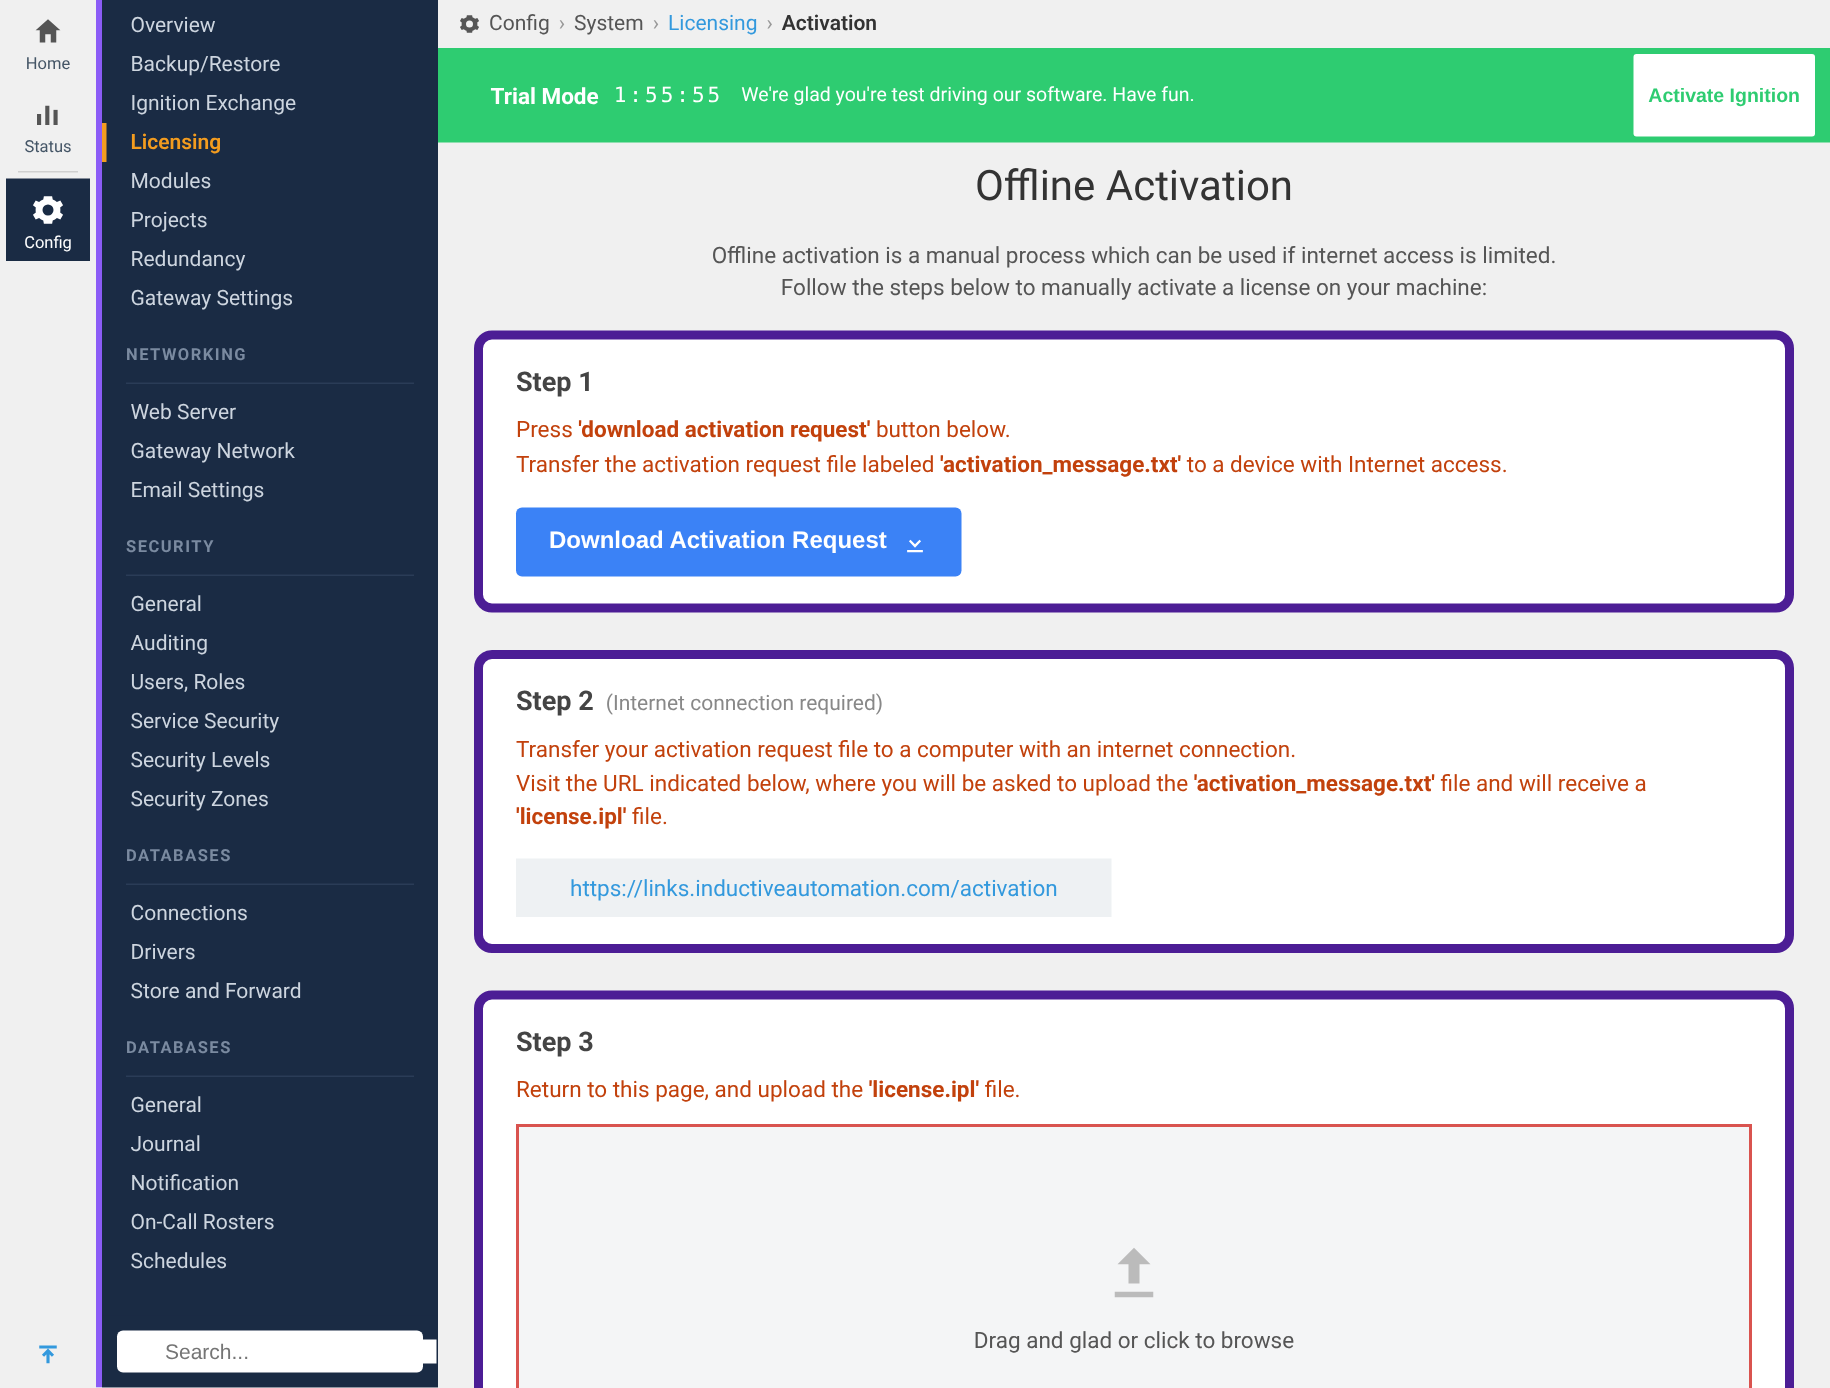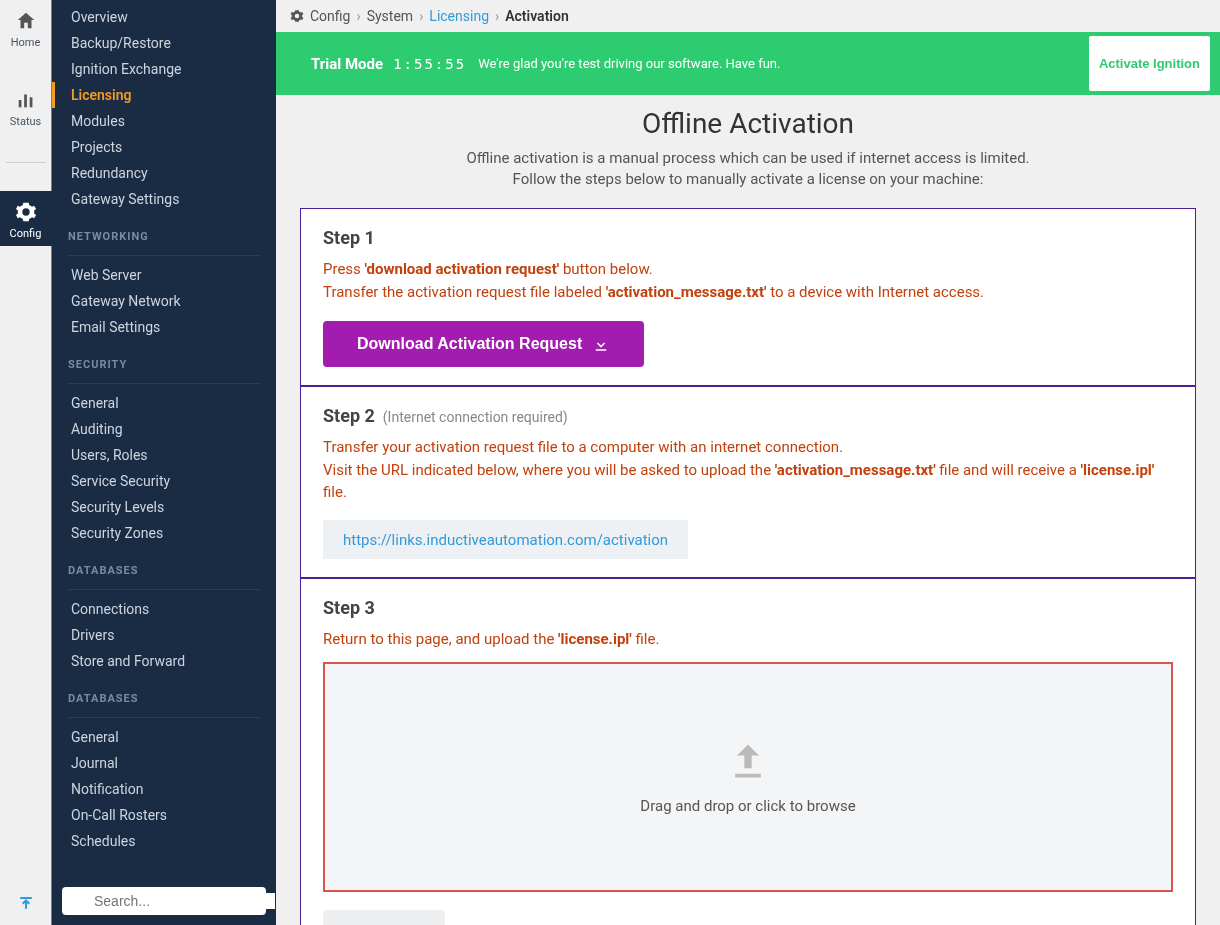--- a/index.html
+++ b/index.html
@@ -1,17 +1,17 @@
 <!DOCTYPE html>
 <html><head>
 <meta charset="utf-8">
 <style>
 * { box-sizing: border-box; margin: 0; padding: 0; }
 body { font-family: -apple-system, BlinkMacSystemFont, "Segoe UI", Roboto, sans-serif; background: #f0f0f0; width: 1220px; height: 925px; overflow: hidden; display: flex; }
-.left-rail { width: 52px; background: #f0f0f0; display: flex; flex-direction: column; align-items: center; border-right: 1px solid #8b5cf6; position: relative; gap: 24px; }
+.left-rail { width: 68px; background: #f0f0f0; display: flex; flex-direction: column; align-items: center; border-right: 4px solid #8b5cf6; position: relative; }
 .rail-item { width: 56px; padding: 10px 0 6px 0; display: flex; flex-direction: column; align-items: center; cursor: pointer; color: #445566; }
 .rail-item.active { background: #1a2b44; color: #fff; }
 .rail-item .rail-label { font-size: 11px; margin-top: 4px; }
 .rail-sep { width: 40px; border-top: 1px solid #d0d0d0; margin: 4px 0; }
 .rail-collapse { position: absolute; bottom: 12px; width: 56px; display: flex; justify-content: center; color: #3399dd; cursor: pointer; }
 .sidebar { width: 224px; background: #1a2b44; color: #cdd5df; display: flex; flex-direction: column; position: relative; }
 .sidebar-scroll { flex: 1; overflow-y: auto; padding-top: 4px; }
 .side-item { padding: 5px 10px 5px 16px; font-size: 14px; cursor: pointer; border-left: 3px solid transparent; color: #cdd5df; }
 .side-item.active { border-left: 3px solid #f39c1f; color: #f39c1f; font-weight: 600; }
 .side-header { padding: 18px 10px 6px 16px; font-size: 11px; letter-spacing: 1px; color: #7a8aa0; font-weight: 700; }
@@ -23,28 +23,28 @@
 .breadcrumb { padding: 8px 14px; font-size: 14px; color: #555; display: flex; align-items: center; gap: 6px; background: #f0f0f0; }
 .breadcrumb .bc-link { color: #3399dd; cursor: pointer; }
 .breadcrumb .bc-current { color: #333; font-weight: 600; }
 .breadcrumb .chev { color: #999; }
 .trial-bar { background: #2ecc71; color: #fff; padding: 4px 10px; display: flex; align-items: center; font-size: 13px; }
 .trial-bar .tb-mode { font-weight: 700; margin-right: 10px; font-size: 15px; margin-left: 25px; }
 .trial-bar .tb-time { font-family: monospace; letter-spacing: 2px; margin-right: 12px; font-size: 14px; }
 .trial-bar .tb-msg { flex: 1; }
 .trial-bar .tb-btn { background: #fff; color: #2ecc71; border: none; padding: 20px 10px; font-weight: 600; font-size: 13px; cursor: pointer; border-radius: 2px; }
 .content { padding: 12px 24px 24px 24px; overflow-y: auto; flex: 1; }
-.page-title { font-size: 28px; font-weight: 400; color: #333; text-align: center; margin-bottom: 8px; }
+.page-title { font-size: 28px; font-weight: 400; color: #333; text-align: center; margin-bottom: 20px; }
 .page-sub { text-align: center; color: #555; font-size: 15px; line-height: 1.4; margin-bottom: 18px; }
-.step-card { background: #fff; border: 1px solid #4c1d95; border-radius: 0; padding: 18px 22px; margin-bottom: 0; }
+.step-card { background: #fff; border: 6px solid #4c1d95; border-radius: 12px; padding: 18px 22px; margin-bottom: 25px; }
 .step-title { font-size: 18px; font-weight: 700; color: #444; margin-bottom: 10px; }
 .step-hint { font-size: 14px; color: #888; font-weight: 400; margin-left: 8px; }
 .step-body { font-size: 15px; color: #c2410c; line-height: 1.5; }
-.dl-btn { margin-top: 18px; background: #a21caf; color: #fff; border: none; padding: 14px 34px; font-size: 16px; font-weight: 600; border-radius: 4px; cursor: pointer; display: inline-flex; align-items: center; gap: 10px; }
-.url-box { background: #eef1f3; padding: 10px 20px; margin-top: 16px; display: inline-block; }
+.dl-btn { margin-top: 18px; background: #3b82f6; color: #fff; border: none; padding: 14px 22px; font-size: 16px; font-weight: 600; border-radius: 4px; cursor: pointer; display: inline-flex; align-items: center; gap: 10px; }
+.url-box { background: #eef1f3; padding: 10px 36px; margin-top: 16px; display: inline-block; }
 .url-box a { color: #3399dd; text-decoration: none; font-size: 15px; }
 .dropzone { border: 2px solid #d9534f; background: #f4f5f6; margin-top: 12px; height: 230px; display: flex; flex-direction: column; align-items: center; justify-content: center; color: #555; cursor: pointer; }
 .dropzone .dz-text { margin-top: 14px; font-size: 15px; }
 .activate-btn { margin-top: 18px; background: #eceeef; color: #aaa; border: none; padding: 14px 30px; font-size: 16px; font-weight: 600; border-radius: 4px; cursor: not-allowed; }
 </style>
 </head>
 <body>
 
 <div class="left-rail">
   <div class="rail-item">
@@ -184,18 +184,18 @@
 
     <div class="step-card">
       <div class="step-title">Step 3</div>
       <div class="step-body">
         <span>Return to this page, and upload the </span><b>'license.ipl'</b><span> file.</span>
       </div>
       <div class="dropzone">
         <svg width="44" height="44" viewBox="0 0 24 24" fill="#bbb">
             <path d="M12 3L6 9h4v7h4V9h4L12 3zM5 19h14v2H5z"></path>
           </svg>
-        <div class="dz-text">Drag and drop or click to browse</div>
+        <div class="dz-text">Drag and glad or click to browse</div>
       </div>
       <button class="activate-btn" disabled="">Activate</button>
     </div>
   </div>
 </div>
 
 </body></html>

